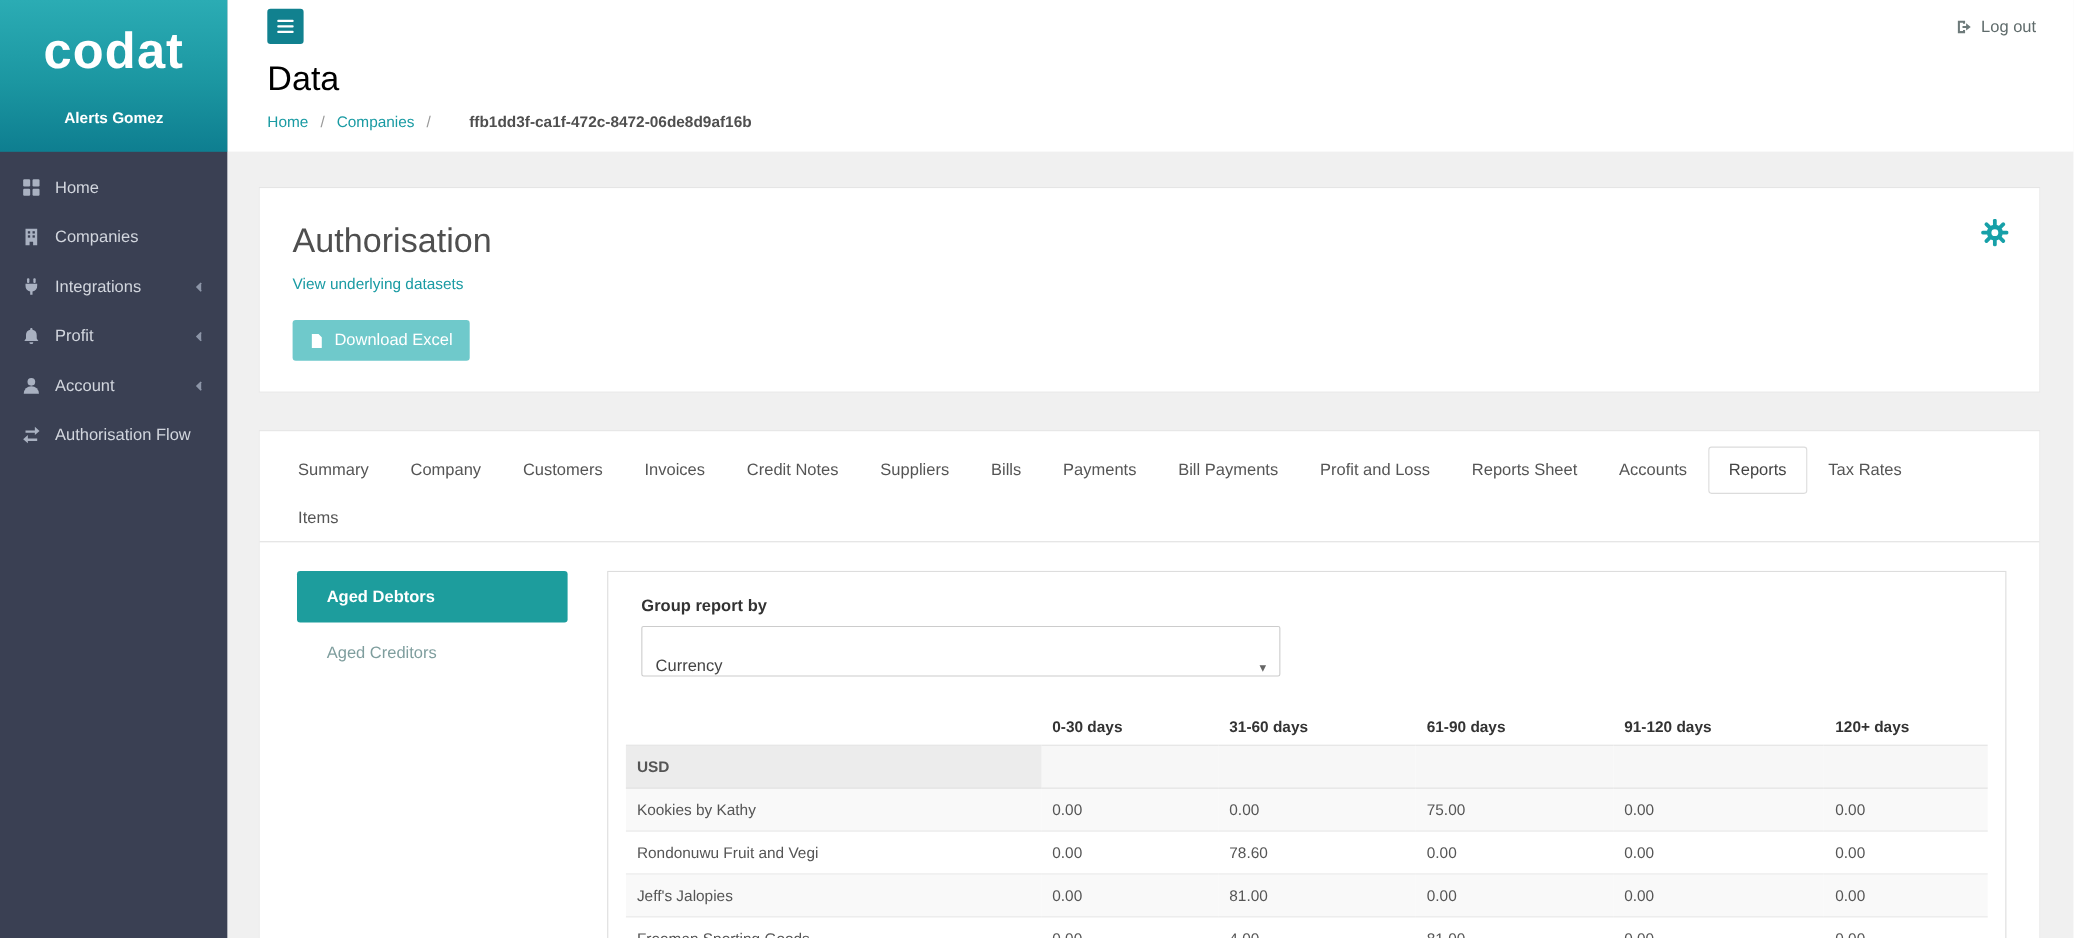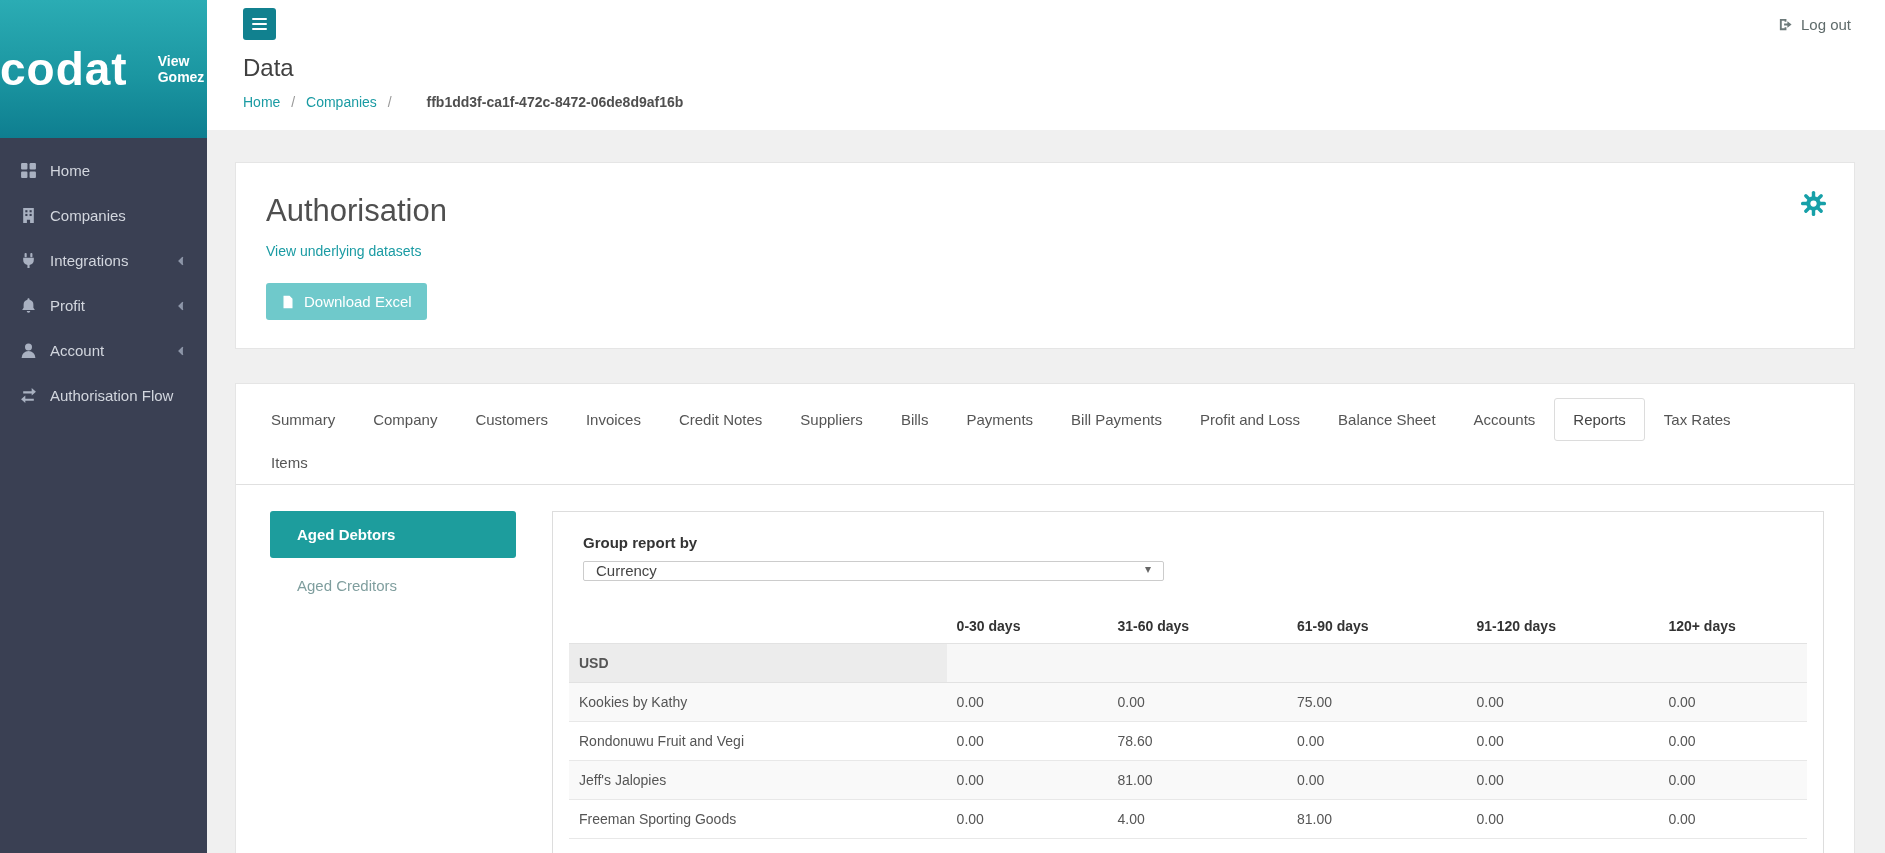--- a/index.html
+++ b/index.html
@@ -3,39 +3,39 @@
 <meta charset="utf-8">
 <style>
   * { margin:0; padding:0; box-sizing:border-box; }
   html,body { width:1885px; height:853px; overflow:hidden; }
   body { font-family:"Liberation Sans","DejaVu Sans",sans-serif; font-size:15px; color:#555; background:#fff; }
   .app { display:flex; width:100%; height:100%; }
 
   
   .sidebar { width:207px; flex-shrink:0; background:#3a4053; display:flex; flex-direction:column; }
   .brand { height:138px; background:linear-gradient(180deg,#2bacb4 0%,#1b96a1 55%,#0e7e90 100%);
-           display:flex; flex-direction:row; align-items:center; justify-content:center; gap:30px; }
+           display:flex; flex-direction:column; align-items:center; justify-content:center; gap:30px; }
   .logo { color:#fff; font-size:46px; font-weight:700; letter-spacing:1px; line-height:1; cursor:pointer; }
   .user { color:#fff; font-size:14px; font-weight:700; }
   .menu { padding-top:10px; }
   .menu-item { display:flex; align-items:center; gap:13px; padding:14px 20px; color:#d2d6de; font-size:15px; cursor:pointer; }
   .mi-icon { width:17px; height:17px; display:inline-flex; color:#a9b1c1; flex-shrink:0; }
   .chev { margin-left:auto; width:12px; height:12px; color:#8d96a8; display:inline-flex; }
   svg { width:100%; height:100%; fill:currentColor; display:block; }
 
   
   .main { flex:1; display:flex; flex-direction:column; min-width:0; background:#f0f0f0; }
   .white-head { background:#fff; padding:8px 34px 20px 36px; }
   .head-row { display:flex; align-items:flex-start; justify-content:space-between; }
   .hamburger { width:33px; height:32px; background:#11818f; border:none; border-radius:3px; cursor:pointer;
                display:flex; flex-direction:column; align-items:center; justify-content:center; gap:3px; }
   .hb { display:block; width:15px; height:2px; background:#fff; border-radius:1px; }
   .logout { display:inline-flex; align-items:center; gap:8px; color:#5f6b6b; font-size:15px; text-decoration:none; cursor:pointer; margin-top:8px;justify-content:center; }
   .logout .ic { width:15px; height:15px; color:#6d7a7a; display:inline-flex; }
-  .page-title { margin-top:14px; font-size:24px; font-weight:400; color:#404040; }
+  .page-title { margin-top:14px; font-size:31px; font-weight:400; color:#000000; }
   .breadcrumb { margin-top:12px; font-size:14px; color:#777; }
   .breadcrumb a { color:#1a9ba3; text-decoration:none; cursor:pointer; }
   .breadcrumb .sep { margin:0 7px; color:#999; }
   .crumb-current { color:#4f4f4f; font-weight:700;margin-left:24px; }
 
   .content { flex:1; background:#f0f0f0; padding:32px 30px 0 28px; overflow:hidden; }
   .card { background:#fff; border:1px solid #e5e5e5; }
 
   
   .company-card { position:relative; padding:30px 30px 28px; margin-bottom:34px; }
@@ -57,41 +57,41 @@
   .tab-break { flex-basis:100%; height:0; }
 
   .report { display:flex; padding:26px 30px 0 34px; gap:36px; align-items:flex-start; }
   .side-tabs { width:246px; flex-shrink:0; }
   .side-tab { padding:15px 27px; font-size:15px; color:#7f9e9e; cursor:pointer; border-radius:3px; }
   .side-tab.active { background:#1d9d9d; color:#fff; font-weight:700; }
   .side-tab + .side-tab { margin-top:4px; }
 
   .panel { flex:1; border:1px solid #ddd; background:#fff; padding:16px 16px 30px; }
   .group-label { font-weight:700; font-size:15px; color:#333; margin:6px 0 10px 14px; }
-  .select { width:581px; height:20px; border:1px solid #ccc; border-radius:2px; background:#fff; margin-left:14px;
-            display:flex; align-items:flex-start; justify-content:space-between; padding:0 12px; font-size:15px; color:#444; cursor:pointer; }
+  .select { width:581px; height:46px; border:1px solid #ccc; border-radius:2px; background:#fff; margin-left:14px;
+            display:flex; align-items:flex-end; justify-content:space-between; padding:0 12px; font-size:15px; color:#444; cursor:pointer; }
   .caret { color:#666; font-size:12px; }
 
   .report-table { width:100%; border-collapse:collapse; margin-top:28px; table-layout:fixed; }
   .report-table th { font-size:14px; font-weight:700; color:#333; text-align:left; padding:9px 10px; }
   .report-table td { font-size:14px; color:#555; padding:11px 10px; }
   .group-row td { background:#f7f7f7; border-top:1px solid #e2e2e2; border-bottom:1px solid #e2e2e2; }
   .group-row td.group-cell { background:#ececec; font-weight:700; color:#555; }
   .data-row td { border-bottom:1px solid #e8e8e8; }
   .data-row.striped td { background:#f9f9f9; }
 </style>
 </head>
 <body>
 
 <div class="app">
 
   <aside class="sidebar">
     <div class="brand">
       <div class="logo">codat</div>
-      <div class="user">View Gomez</div>
+      <div class="user">Alerts Gomez</div>
     </div>
     <nav class="menu">
         <div class="menu-item">
           <span class="mi-icon">
             <svg viewBox="0 0 16 16">
               <rect x="1" y="1" width="6" height="6" rx="1"></rect>
               <rect x="9" y="1" width="6" height="6" rx="1"></rect>
               <rect x="1" y="9" width="6" height="6" rx="1"></rect>
               <rect x="9" y="9" width="6" height="6" rx="1"></rect>
             </svg>
@@ -228,21 +228,21 @@
             <div class="tab">Summary</div>
             <div class="tab">Company</div>
             <div class="tab">Customers</div>
             <div class="tab">Invoices</div>
             <div class="tab">Credit Notes</div>
             <div class="tab">Suppliers</div>
             <div class="tab">Bills</div>
             <div class="tab">Payments</div>
             <div class="tab">Bill Payments</div>
             <div class="tab">Profit and Loss</div>
-            <div class="tab">Balance Sheet</div>
+            <div class="tab">Reports Sheet</div>
             <div class="tab">Accounts</div>
             <div class="tab active">Reports</div>
             <div class="tab">Tax Rates</div>
             <div class="tab-break"></div>
             <div class="tab">Items</div>
           </div>
         <div class="report">
           <div class="side-tabs">
               <div class="side-tab active">Aged Debtors</div>
               <div class="side-tab">Aged Creditors</div>

